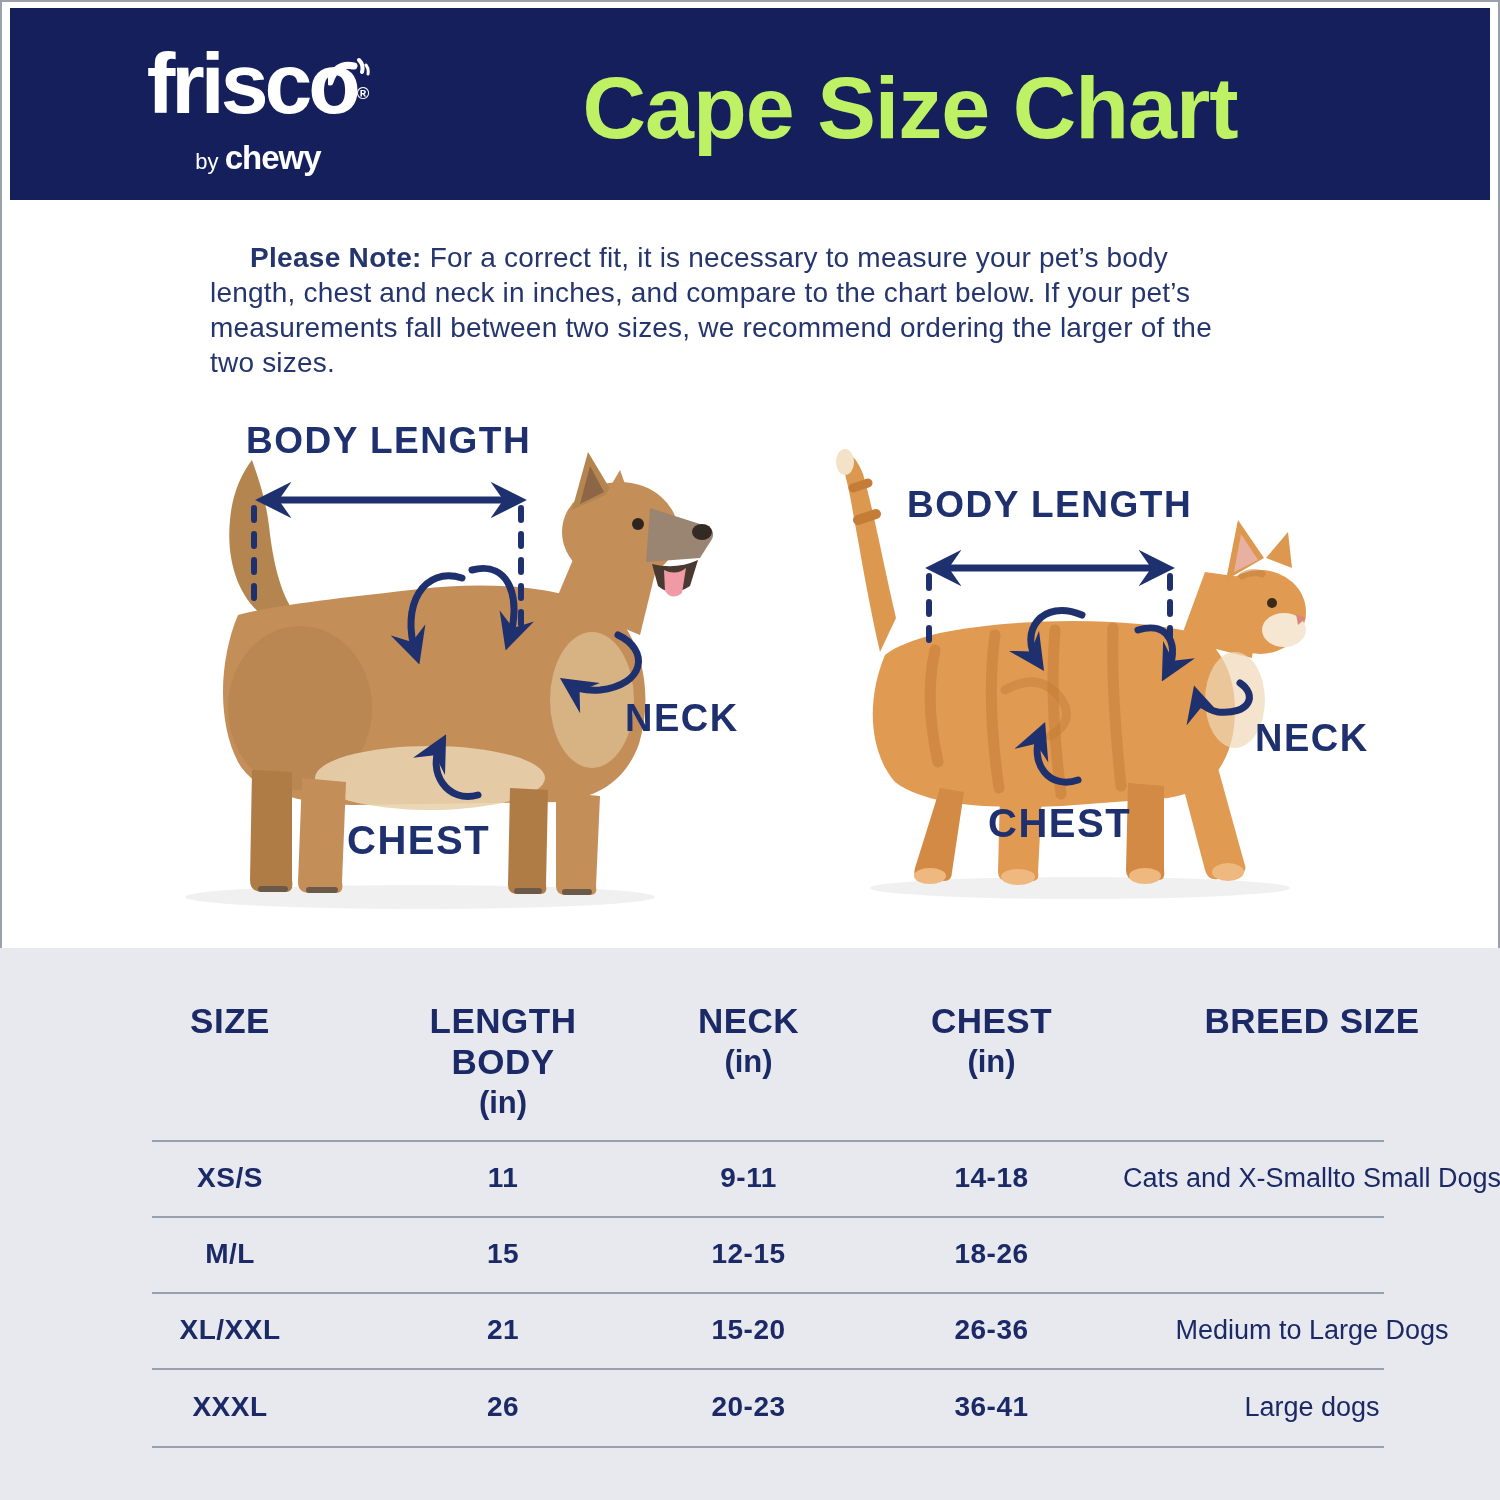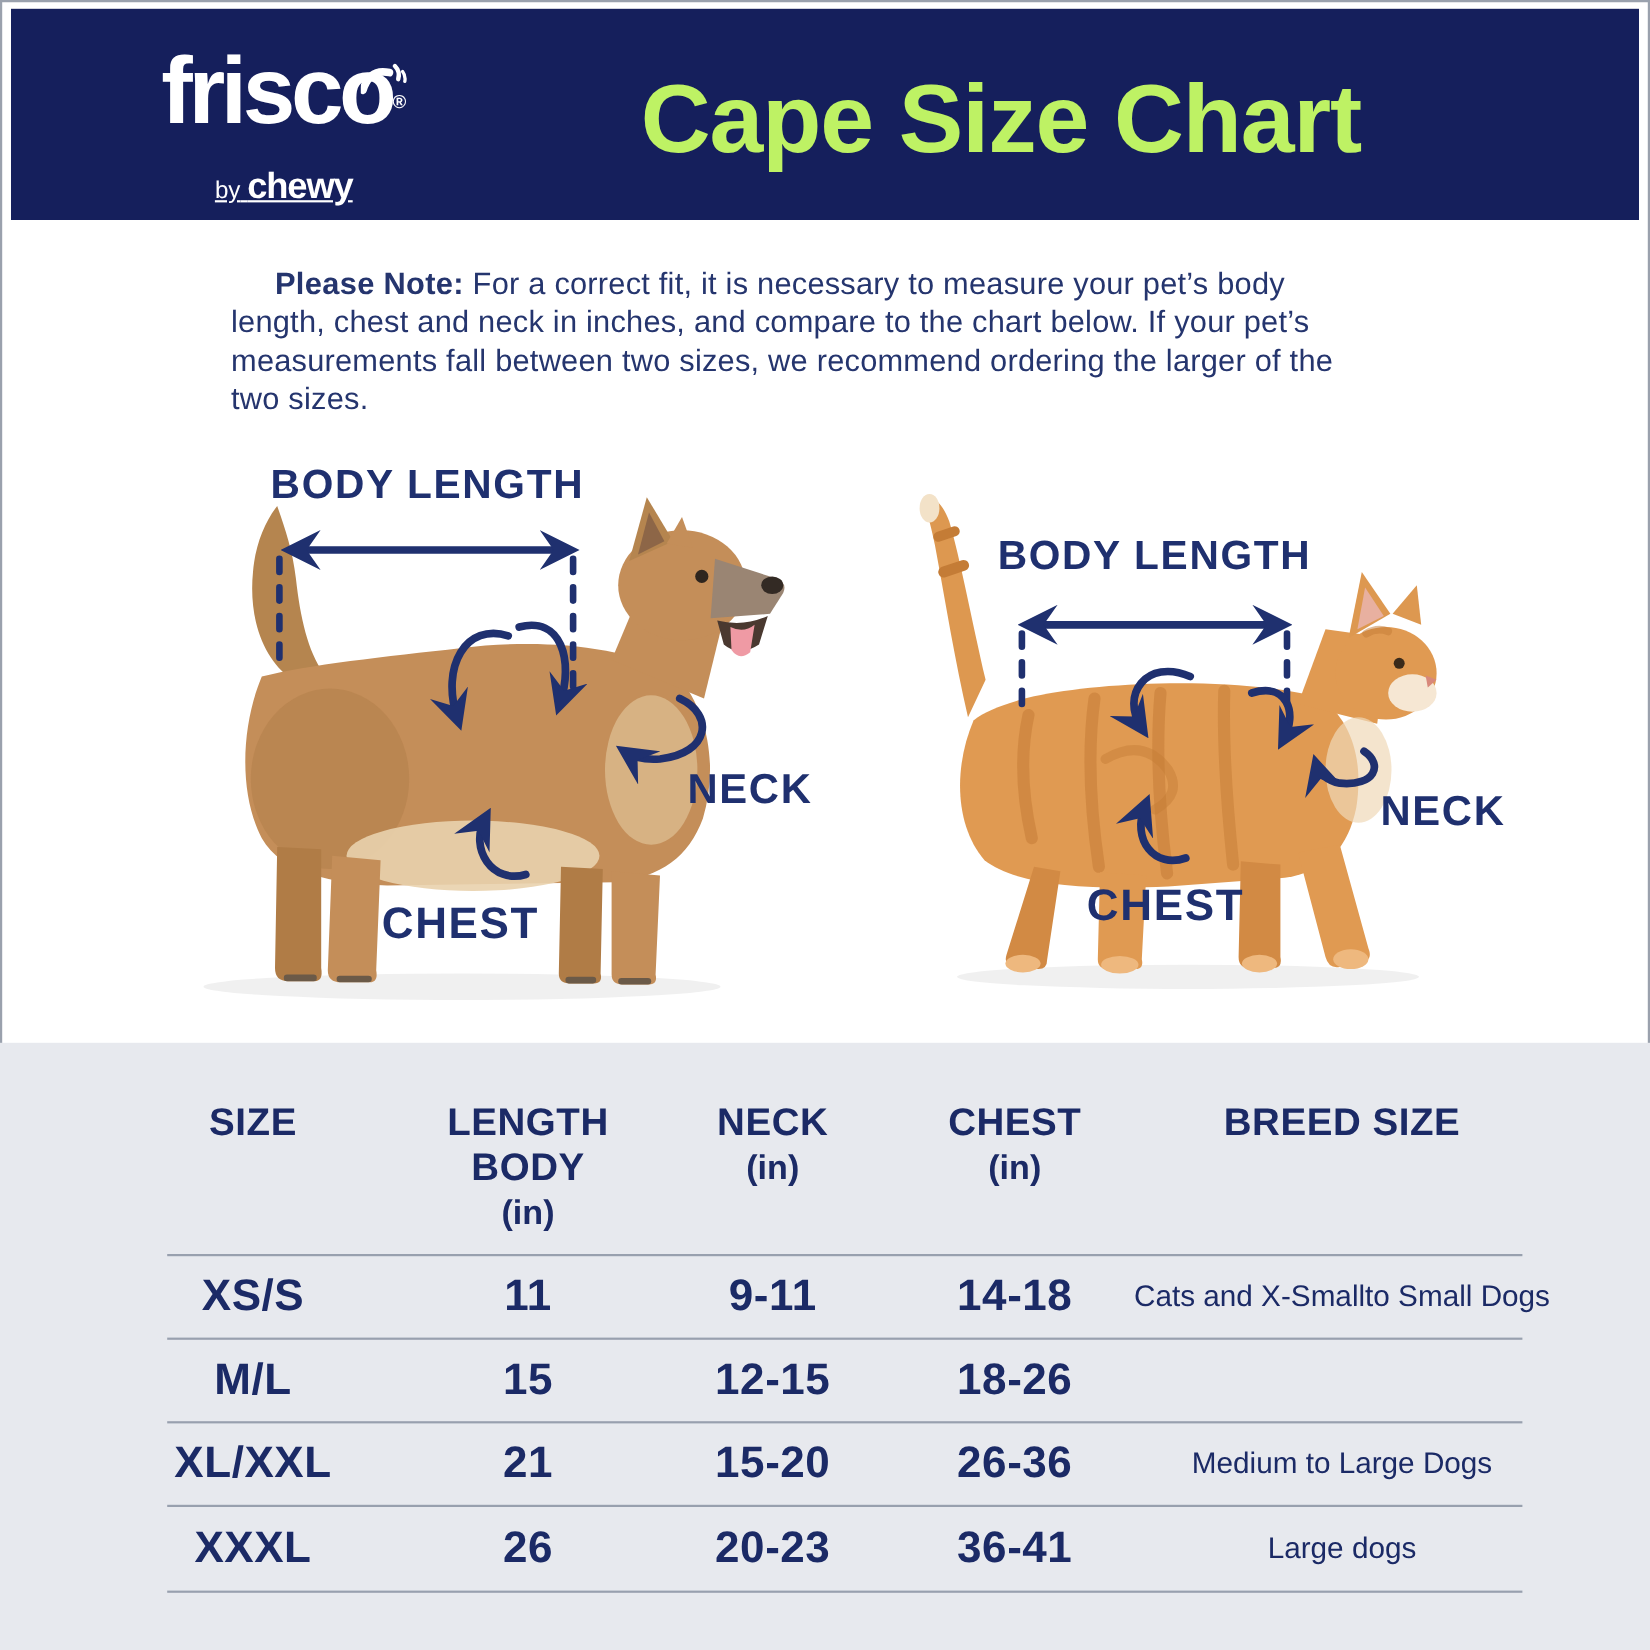--- a/index.html
+++ b/index.html
@@ -6,21 +6,21 @@
   #page{
     position:relative;width:1500px;height:1500px;overflow:hidden;
     background:#ffffff;font-family:"Liberation Sans",sans-serif;
     box-shadow:inset 0 0 0 2px #9aa1ad;
   }
   
   .hdr{position:absolute;left:10px;top:8px;width:1480px;height:192px;background:#151f5c;}
   .brand{position:absolute;left:118px;top:30px;width:260px;text-align:center;color:#ffffff;}
   .brand-main{font-size:86px;font-weight:bold;letter-spacing:-4px;line-height:90px;}
   .brand-reg{font-size:17px;font-weight:bold;vertical-align:14px;letter-spacing:0;}
-  .brand-by{display:block;margin-top:12px;font-size:22px;text-decoration:underline;}
+  .brand-by{display:block;margin-top:0px;font-size:22px;}
   .brand-by b{font-size:33px;letter-spacing:-1px;}
   .brand-curl{position:absolute;right:18px;top:18px;}
   .title{
     position:absolute;left:540px;top:48px;width:720px;text-align:center;
     color:#bef264;font-size:88px;font-weight:bold;letter-spacing:-1px;line-height:104px;
   }
   
   .note{
     position:absolute;left:210px;top:240px;width:1035px;
     color:#25356e;font-size:28px;line-height:35px;letter-spacing:.2px;
@@ -28,27 +28,27 @@
   .note b{letter-spacing:.3px;margin-left:40px;}
   
   .diagram-svg{position:absolute;left:0;top:400px;}
   .diag-label{
     position:absolute;color:#1f306f;font-weight:bold;font-size:37px;letter-spacing:1.5px;
     white-space:nowrap;
   }
   
   .tablebg{position:absolute;left:0;top:948px;width:1500px;height:552px;background:#e7e9ee;}
   .grid{position:absolute;left:90px;width:1320px;display:grid;
-        grid-template-columns:280px 220px 225px 215px 380px;}
+        grid-template-columns:280px 220px 225px 215px 380px;gap:23px;}
   .ghead{top:1000px;}
   .hcell{color:#1b2a66;text-align:center;font-size:35px;font-weight:bold;line-height:41px;letter-spacing:.5px;}
   .hcell .unit{font-weight:bold;font-size:31px;letter-spacing:0;}
   .rule{position:absolute;left:152px;width:1232px;height:2px;background:#98a0ae;}
   .grow{height:64px;align-items:center;}
-  .rcell{color:#1b2a66;text-align:center;font-size:40px;font-weight:bold;letter-spacing:.5px;}
+  .rcell{color:#1b2a66;text-align:center;font-size:28px;font-weight:bold;letter-spacing:.5px;}
   .bcell{color:#1b2a66;text-align:center;font-size:27px;font-weight:500;line-height:32px;
          display:flex;flex-direction:row;justify-content:center;}
 </style>
 </head>
 <body>
 
 <div id="page">
 
   <div class="hdr">
     <div class="brand">

